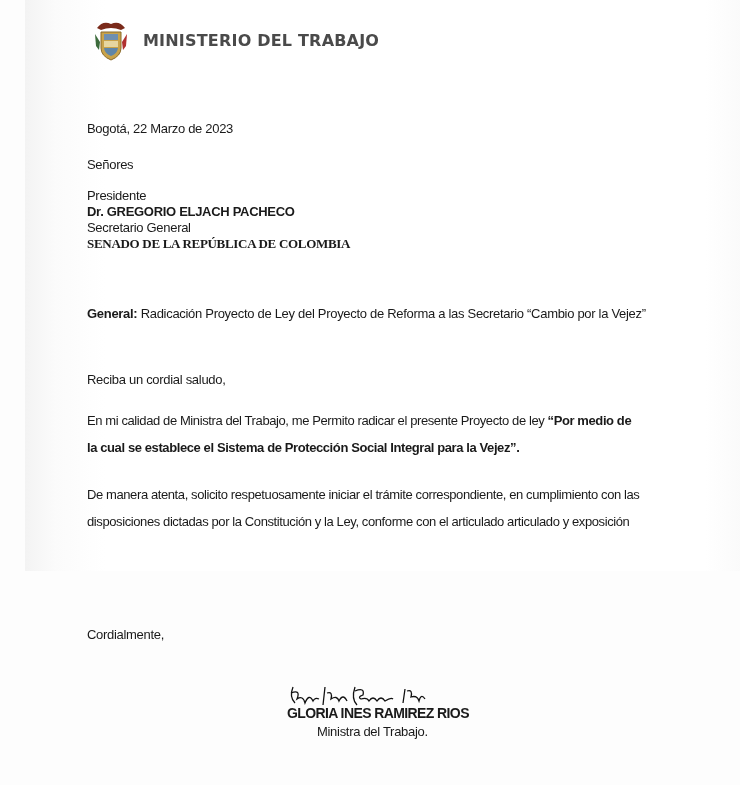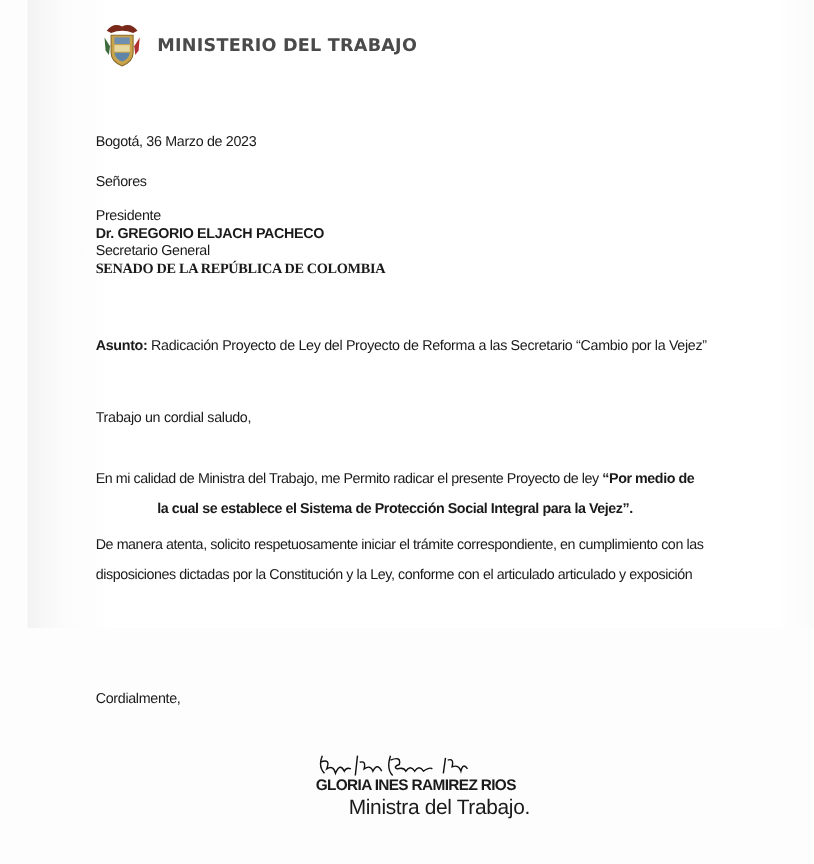--- a/index.html
+++ b/index.html
@@ -16,21 +16,21 @@
     .crest { width:36px; height:40px; position:relative; }
     .title {
       margin-left:14px; font-family:"DejaVu Sans", sans-serif; font-weight:bold; font-size:16px;
       color:#4a4a4a; letter-spacing:0.2px;
     }
     .txt { position:absolute; left:62px; font-size:13px; line-height:15px; letter-spacing:-0.3px; white-space:nowrap; }
     .b { font-weight:bold; }
     .para { position:absolute; left:62px; font-size:13px; line-height:27px; letter-spacing:-0.4px; white-space:nowrap; }
     .sig { position:absolute; left:262px; top:683px; }
     .signame { position:absolute; left:262px; top:705px; font-size:14px; font-weight:bold; letter-spacing:-0.6px; }
-    .sigrole { position:absolute; left:292px; top:724px; font-size:19px; letter-spacing:-0.3px; }
+    .sigrole { position:absolute; left:292px; top:724px; font-size:13px; letter-spacing:-0.3px; }
   </style>
 </head>
 <body>
 
 <div class="page">
 
   <div class="header">
     <div class="crest">
       <svg width="36" height="42" viewBox="0 0 36 42">
         <path d="M4 8 Q10 0 18 4 Q26 0 32 8 L28 10 Q18 6 8 10 Z" fill="#7a2a1a"></path>
@@ -38,35 +38,35 @@
         <rect x="11" y="14" width="14" height="6" fill="#6f8fb0"></rect>
         <rect x="11" y="21" width="14" height="6" fill="#e6d6a0"></rect>
         <path d="M11 28 L25 28 Q24 34 18 36 Q12 34 11 28 Z" fill="#5f86a8"></path>
         <path d="M2 14 L7 22 L6 30 L3 26 Z" fill="#3c6b3c"></path>
         <path d="M34 14 L29 22 L30 30 L33 26 Z" fill="#b03030"></path>
       </svg>
     </div>
     <div class="title">MINISTERIO DEL TRABAJO</div>
   </div>
 
-  <div class="txt" style="top:121px;">Bogotá, 36 Marzo de 2023</div>
+  <div class="txt" style="top:121px;">Bogotá, 22 Marzo de 2023</div>
 
   <div class="txt" style="top:157px;">Señores</div>
   <div class="txt" style="top:188px;">Presidente</div>
   <div class="txt b" style="top:204px;">Dr. GREGORIO ELJACH PACHECO</div>
   <div class="txt" style="top:220px;">Secretario General</div>
   <div class="txt b" style="top:236px;font-family:Liberation Serif, serif;">SENADO DE LA REPÚBLICA DE COLOMBIA</div>
 
   <div class="txt" style="top:306px;">
-    <span class="b">Asunto:</span><span> Radicación Proyecto de Ley del Proyecto de Reforma a las Secretario “Cambio por la Vejez”</span>
+    <span class="b">General:</span><span> Radicación Proyecto de Ley del Proyecto de Reforma a las Secretario “Cambio por la Vejez”</span>
   </div>
 
-  <div class="txt" style="top:372px;">Trabajo un cordial saludo,</div>
+  <div class="txt" style="top:372px;">Reciba un cordial saludo,</div>
 
-  <div class="para" style="top:421px;text-align:center;">
+  <div class="para" style="top:407px;">
     <div><span>En mi calidad de Ministra del Trabajo, me Permito radicar el presente Proyecto de ley </span><span class="b">“Por medio de</span></div>
     <div class="b">la cual se establece el Sistema de Protección Social Integral para la Vejez”.</div>
   </div>
 
   <div class="para" style="top:481px;">
     <div>De manera atenta, solicito respetuosamente iniciar el trámite correspondiente, en cumplimiento con las</div>
     <div>disposiciones dictadas por la Constitución y la Ley, conforme con el articulado articulado y exposición</div>
   </div>
 
   <div class="txt" style="top:627px;">Cordialmente,</div>

